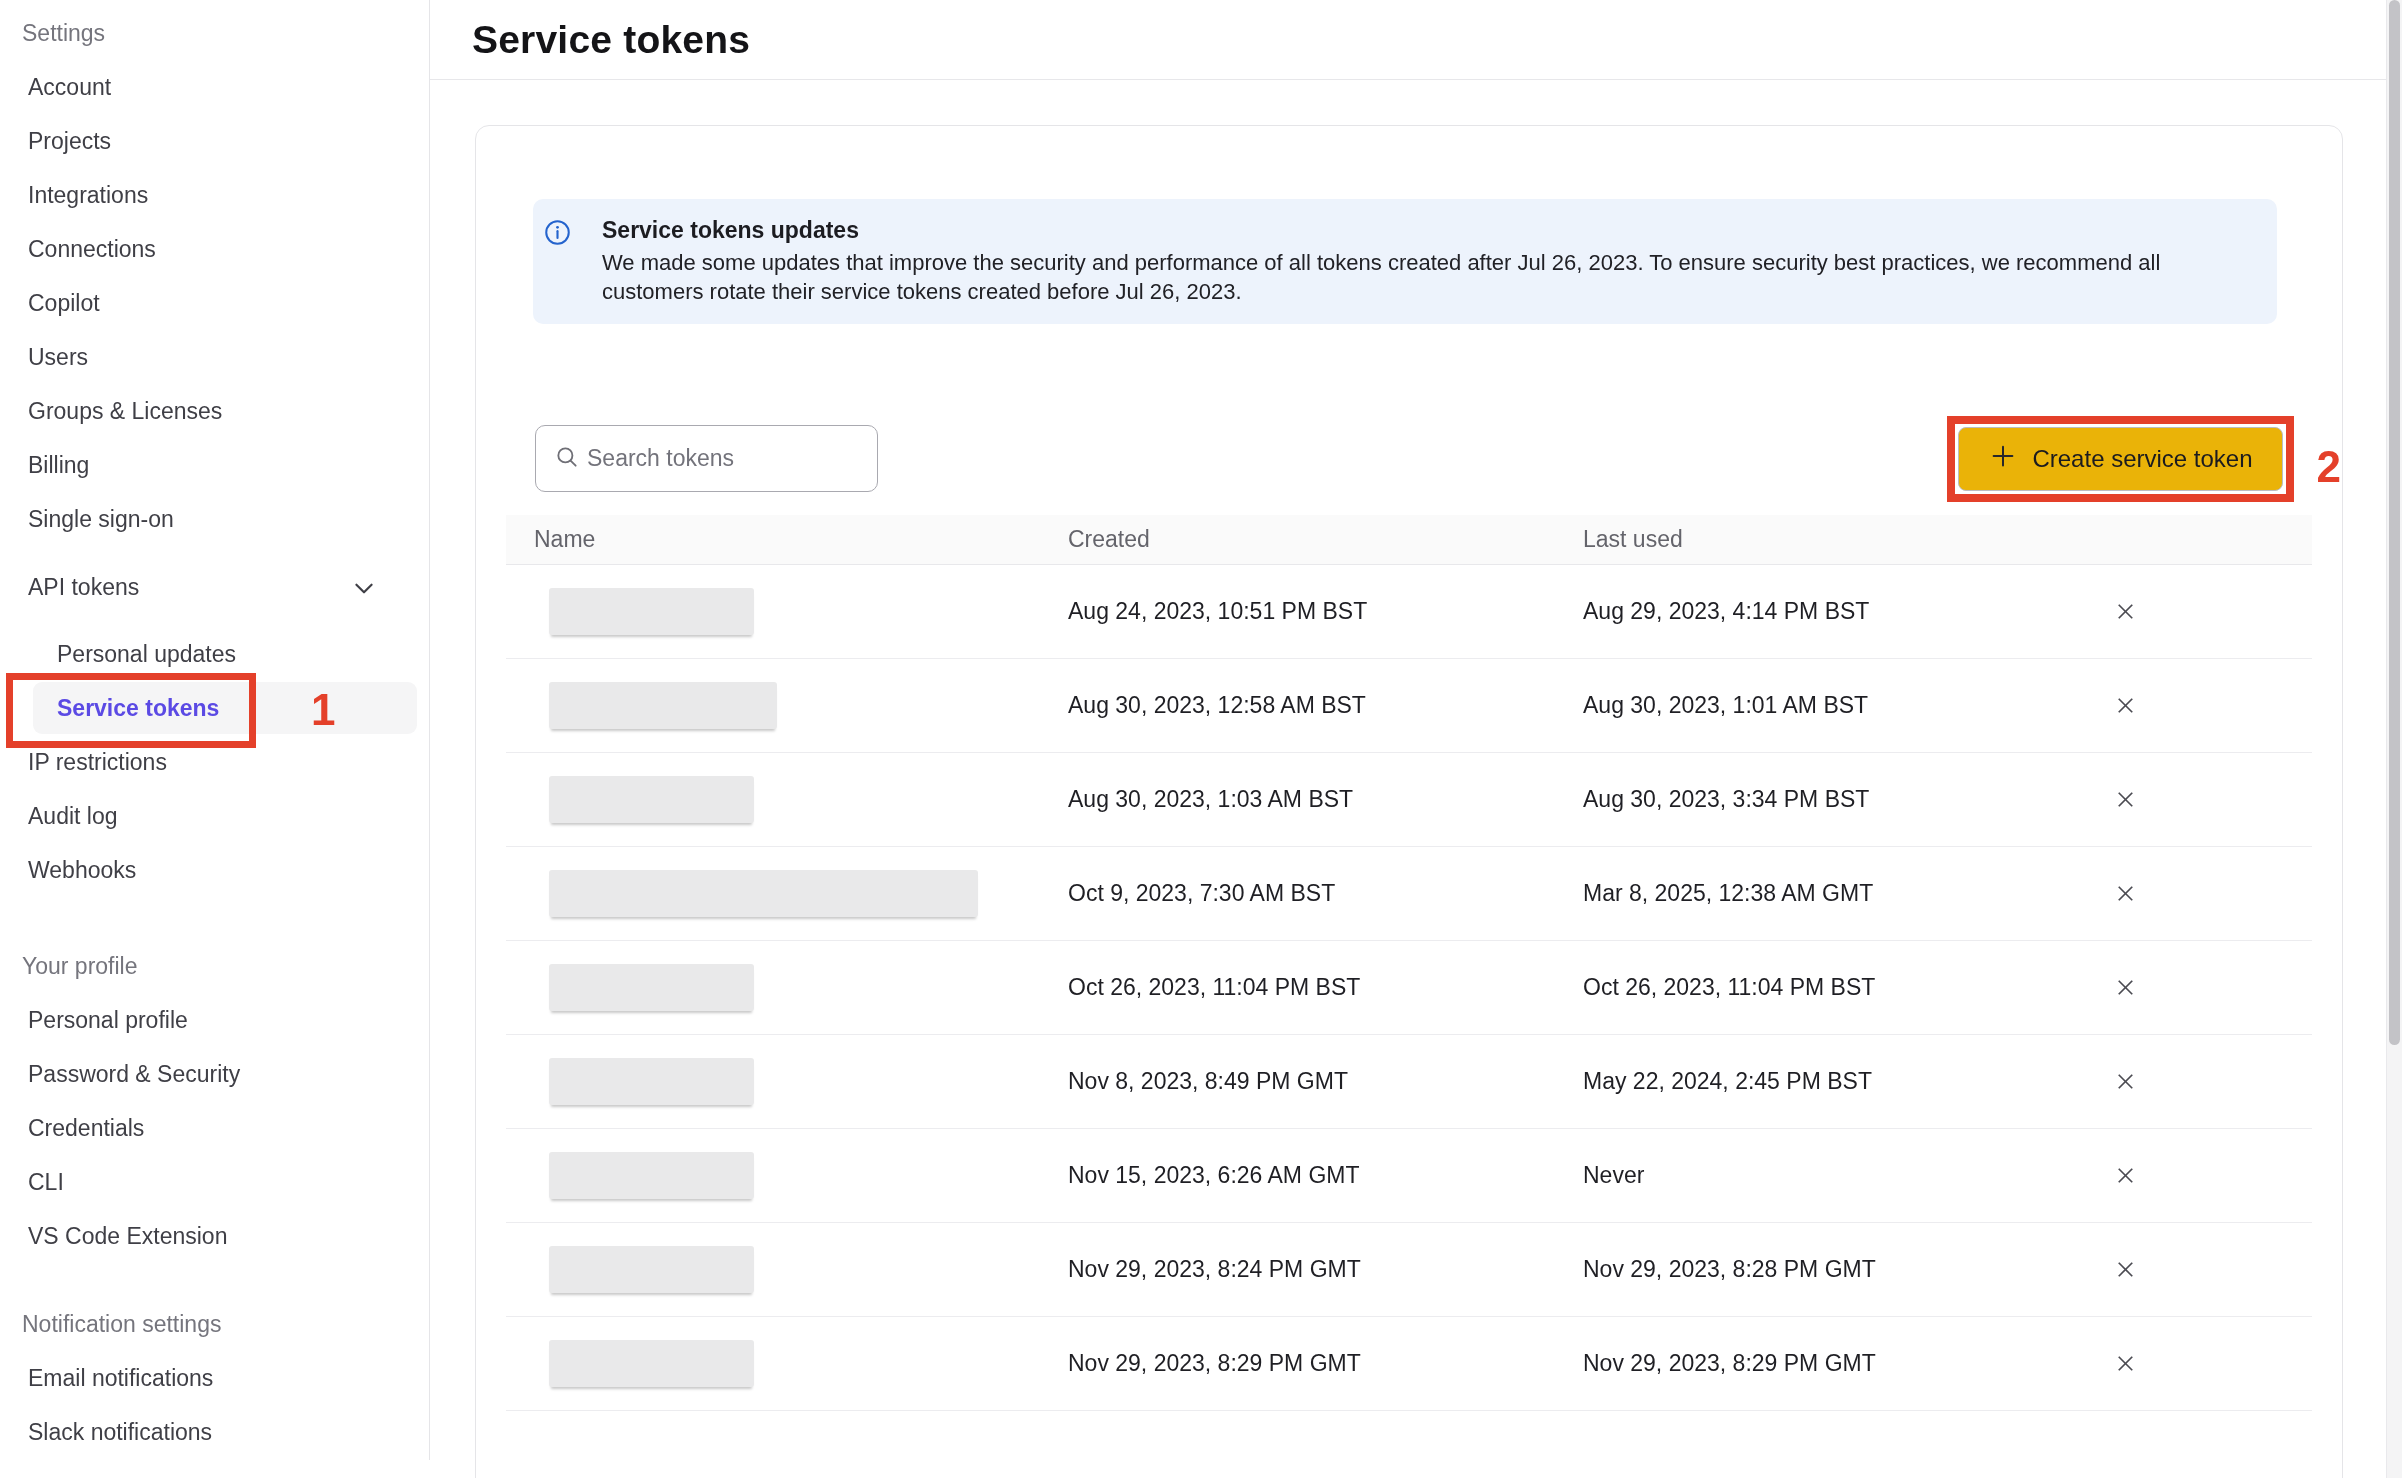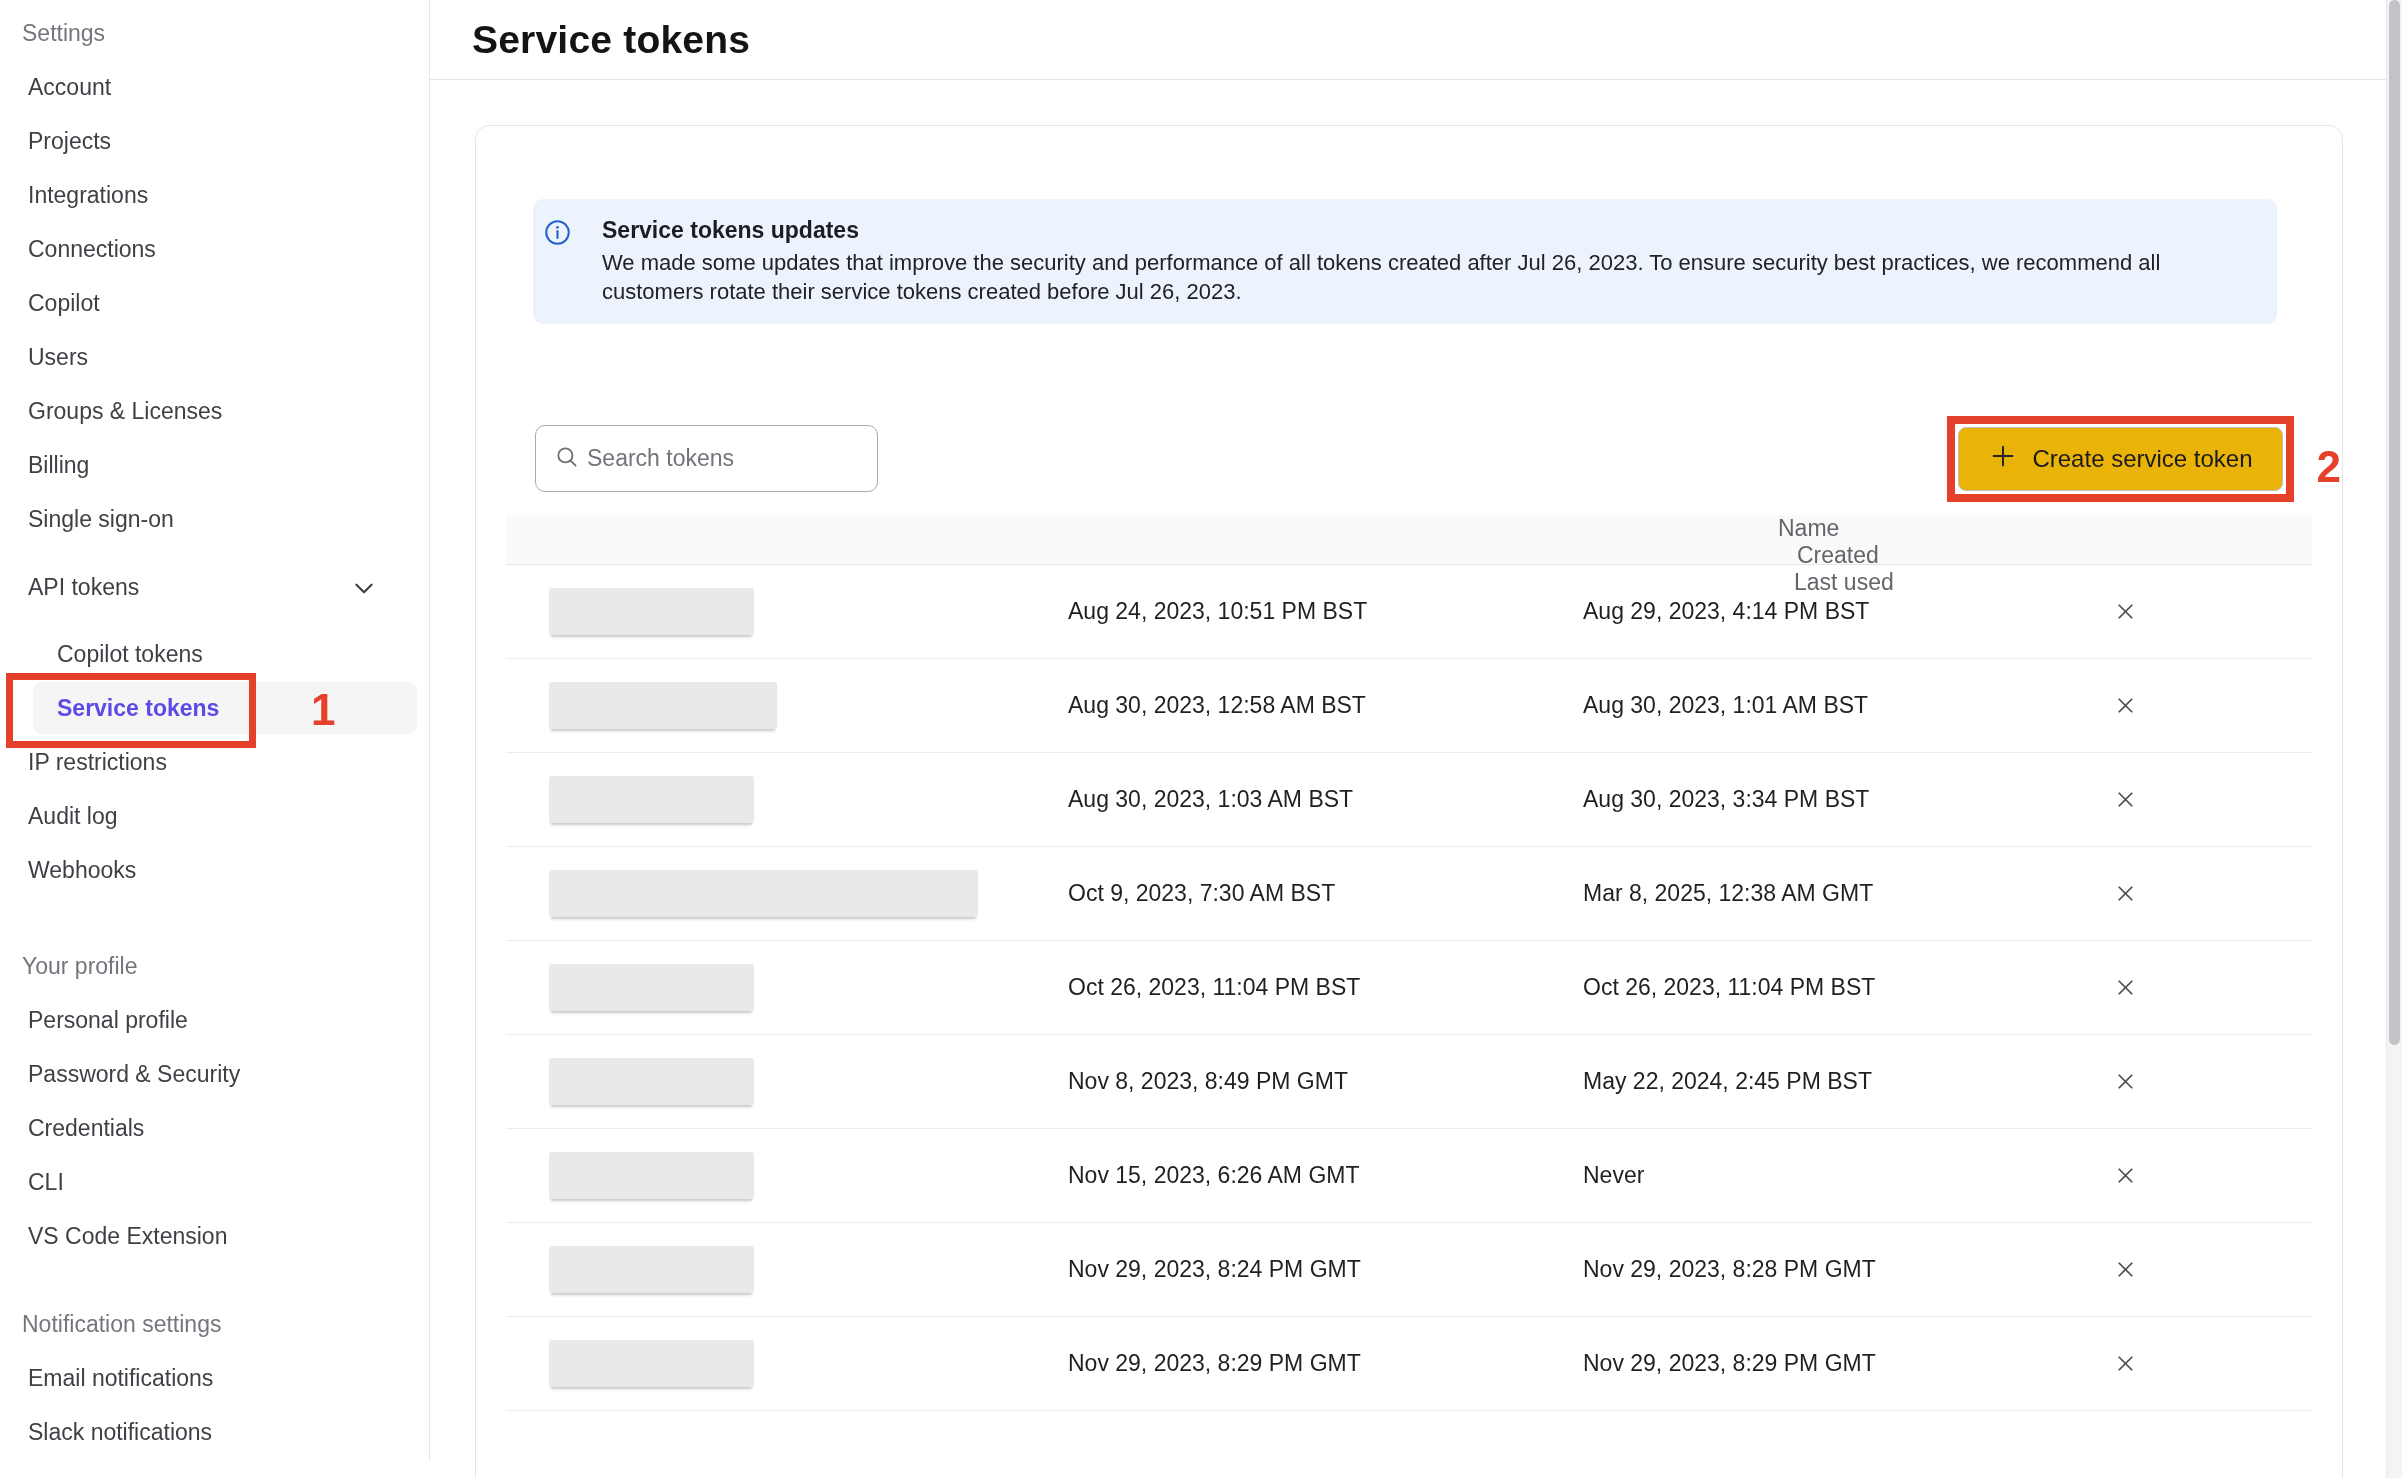--- a/index.html
+++ b/index.html
@@ -53,22 +53,22 @@
   .search-box input::placeholder { color:#73737b; }
   .ann-box-2 { position:absolute; right:0; top:0; border:8px solid #e4402a; padding:3px; }
   .create-btn { width:325px; height:64px; background:#eab308; border:1px solid #bcbcc2; border-radius:8px;
     display:flex; align-items:center; justify-content:center; gap:14px;
     font-size:24px; font-weight:500; color:#1b1b1f; cursor:pointer;
     font-family:"Liberation Sans", sans-serif; }
   .ann-num-2 { position:absolute; right:-55px; top:18px; }
 
   
   .token-table { margin-top:13px; }
-  .t-head { display:flex; height:50px; align-items:flex-end; background:#fafafa;
-    border-bottom:1px solid #e8e8eb; font-size:23px; color:#64646b;flex-direction:column; }
+  .t-head { display:flex; height:50px; align-items:center; background:#fafafa;
+    border-bottom:1px solid #e8e8eb; font-size:23px; color:#64646b; }
   .t-row  { display:flex; height:94px; align-items:center; border-bottom:1px solid #ececef;
     font-size:23px; color:#1f1f24; }
   .c-name { width:562px; flex:none; padding-left:28px; }
   .c-created { width:515px; flex:none; }
   .c-last { width:518px; flex:none; }
   .c-act { flex:1; padding-left:11px; }
   .skeleton { height:47px; border-radius:3px; background:#e9e9ea; margin-left:15px;
     box-shadow:0 4px 3px -2px rgba(0,0,0,0.22); }
   .x-btn { width:27px; height:27px; background:none; border:none; cursor:pointer; padding:0; display:block; }
 
@@ -96,21 +96,21 @@
 
   <div class="nav-row nav-item gap14">
     <span>API tokens</span>
     <span class="chevron">
       <svg width="26" height="26" viewBox="0 0 24 24" fill="none">
           <polyline points="5,9 12,16 19,9" stroke="#3f3f46" stroke-width="2" stroke-linecap="round" stroke-linejoin="round"></polyline>
         </svg>
     </span>
   </div>
 
-  <div class="nav-row nav-sub gap13">Copilot tokens</div>
+  <div class="nav-row nav-sub gap13">Personal updates</div>
 
   <div class="selected-wrap">
     <div class="selected-pill">
       <span class="lbl">Service tokens</span>
       <div class="ann-box-1"></div>
       <span class="ann-num ann-num-1">1</span>
     </div>
   </div>
 
   <div class="nav-row nav-item">IP restrictions</div>

